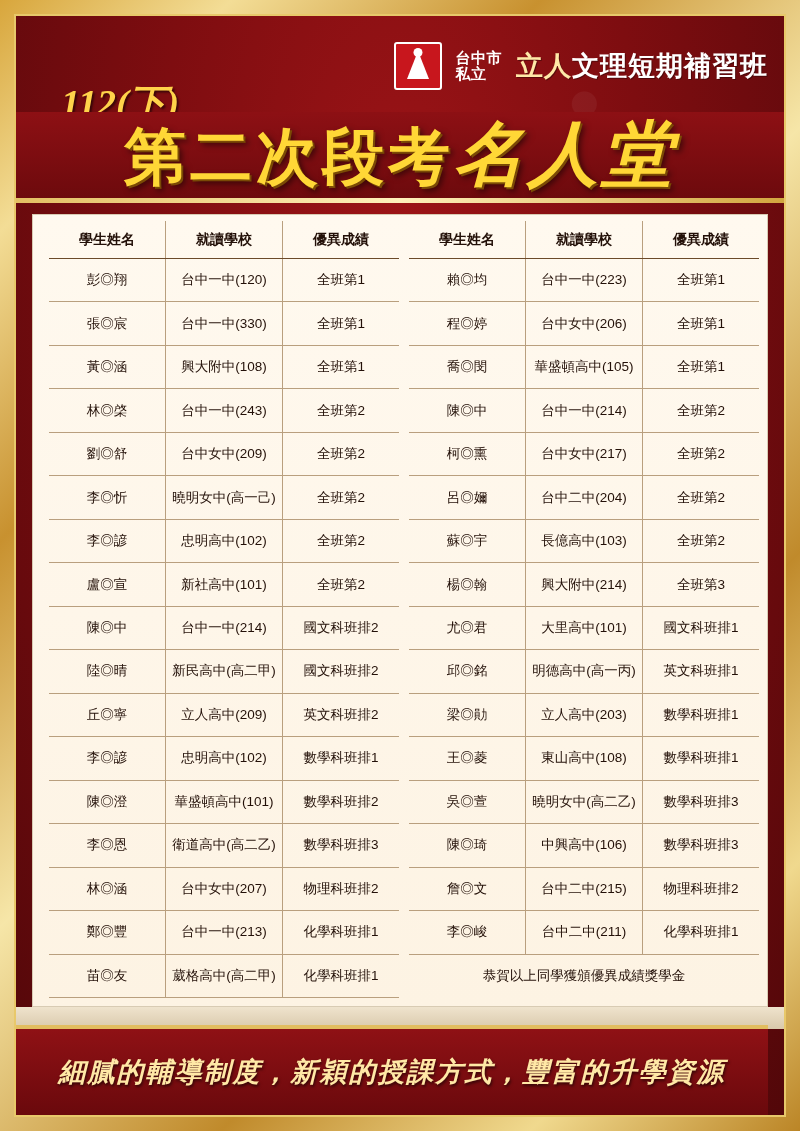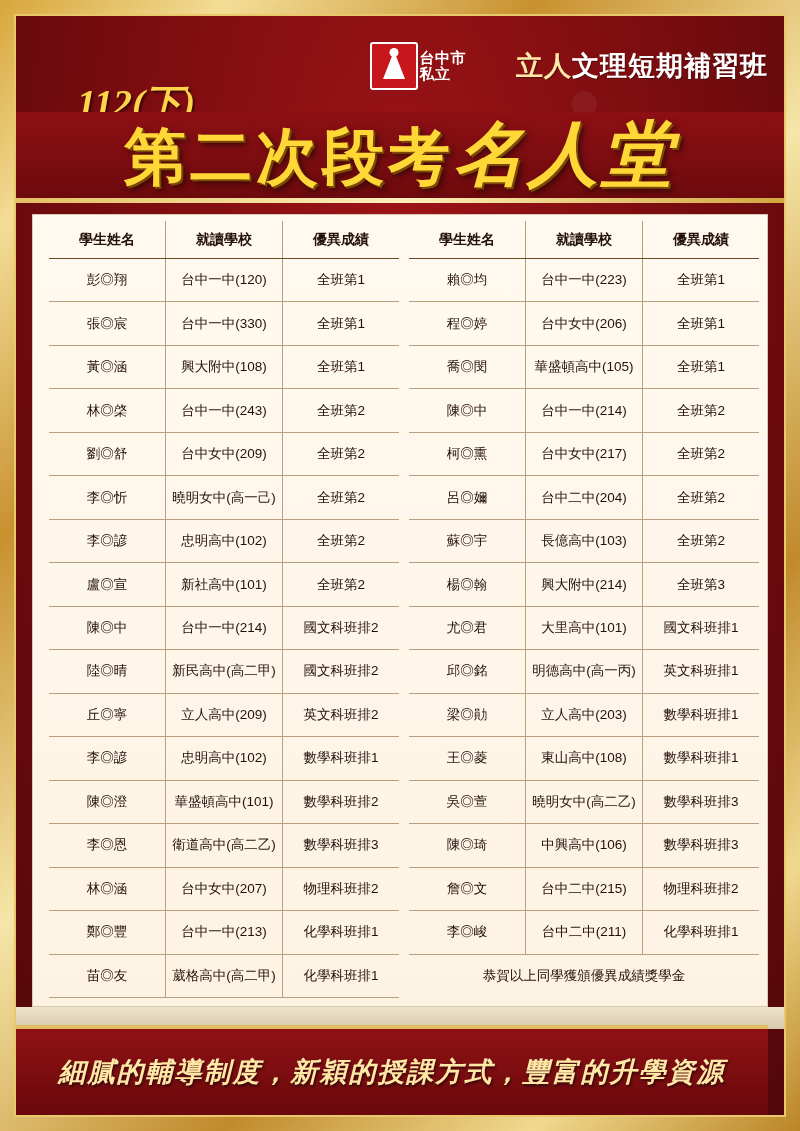--- a/index.html
+++ b/index.html
@@ -54,21 +54,21 @@
     position: relative;
     height: 180px;
   }
 
   .logo-bar {
     position: absolute;
     top: 26px;
     right: 16px;
     display: flex;
     align-items: center;
-    gap: 2px;
+    gap: 14px;
   }
   .logo-mark {
     width: 44px;
     height: 44px;
     background: #c8161d;
     border: 2px solid #ffffff;
     border-radius: 3px;
     position: relative;
     flex: none;
   }
@@ -106,29 +106,28 @@
     font-weight: bold;
     letter-spacing: 0.5px;
   }
   .logo-main {
     color: #ffffff;
     font-size: 27px;
     font-weight: bold;
     letter-spacing: 1px;
     white-space: nowrap;
     text-shadow: 1px 1px 0 rgba(0,0,0,0.35);
-    margin-left: 48px;
   }
   .logo-main .accent {
     color: #ffe9a8;
   }
 
   .year-line {
     position: absolute;
-    left: 61px;
+    left: 45px;
     top: 62px;
     font-family: "Liberation Serif", serif;
     font-style: italic;
     font-weight: bold;
     font-size: 38px;
     color: #ffd34a;
     text-shadow: 2px 2px 2px rgba(0,0,0,0.5);
   }
 
   .title-band {

